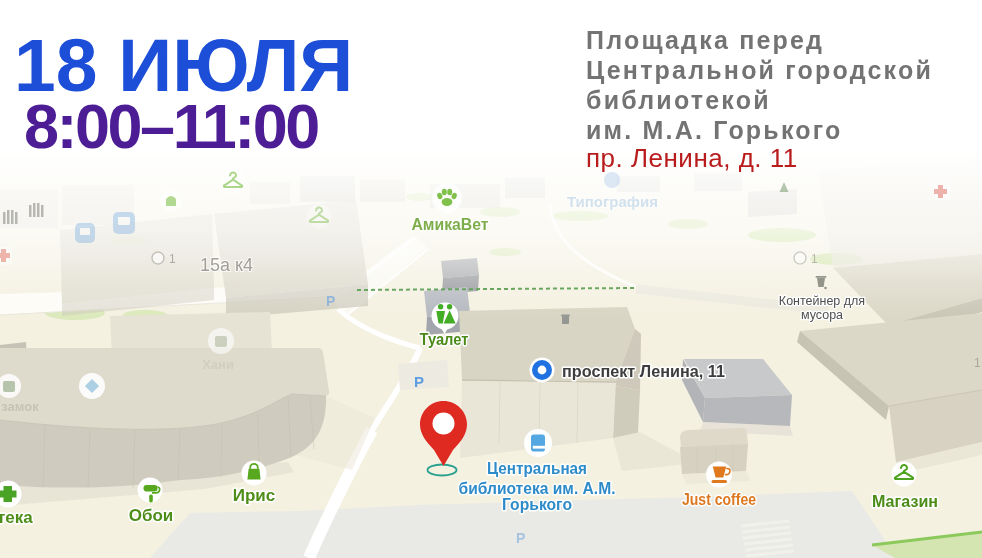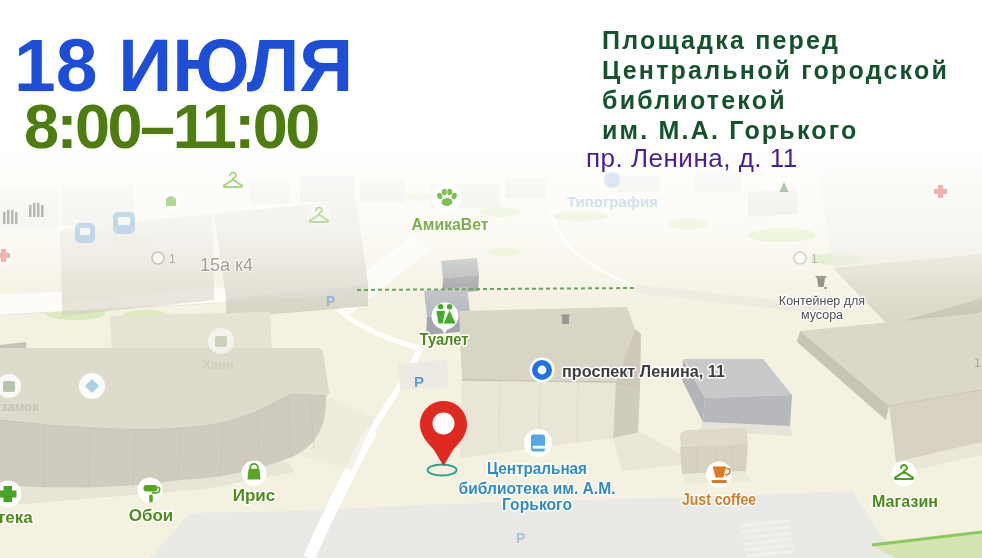--- a/index.html
+++ b/index.html
@@ -1,23 +1,23 @@
 <!DOCTYPE html>
 <html><head>
 <meta charset="utf-8">
 <style>
   html,body{margin:0;padding:0;}
   body{width:982px;height:558px;overflow:hidden;font-family:"Liberation Sans",sans-serif;background:#fff;}
   #stage{position:relative;width:982px;height:558px;}
   #map{position:absolute;left:0;top:0;}
   .hdr{position:absolute;z-index:5;white-space:nowrap;}
   #date{left:14px;top:28px;font-size:75px;font-weight:bold;color:#1d4ed8;letter-spacing:0px;line-height:1;}
-  #time{left:24px;top:95px;font-size:63px;font-weight:bold;color:#4d7c0f;letter-spacing:-2.5px;line-height:1;}
-  #title{left:586px;top:25px;font-size:25px;font-weight:bold;color:#14532d;line-height:30px;letter-spacing:2.2px;margin-left:16px;}
-  #addr{left:586px;top:143px;font-size:26px;font-weight:normal;color:#4c1d95;line-height:30px;letter-spacing:0.5px;}
+  #time{left:24px;top:95px;font-size:63px;font-weight:bold;color:#4c1d95;letter-spacing:-2.5px;line-height:1;}
+  #title{left:586px;top:25px;font-size:25px;font-weight:bold;color:#737373;line-height:30px;letter-spacing:2.2px;}
+  #addr{left:586px;top:143px;font-size:26px;font-weight:normal;color:#b91c1c;line-height:30px;letter-spacing:0.5px;}
 </style>
 </head>
 <body>
 <div id="stage">
 <svg id="map" width="982" height="558" viewBox="0 0 982 558" xmlns="http://www.w3.org/2000/svg">
 <defs>
 <linearGradient id="fade" x1="0" y1="0" x2="0" y2="558" gradientUnits="userSpaceOnUse">
   <stop offset="0.27" stop-color="#fff" stop-opacity="1"></stop>
   <stop offset="0.305" stop-color="#fff" stop-opacity="0.88"></stop>
   <stop offset="0.358" stop-color="#fff" stop-opacity="0.74"></stop>

